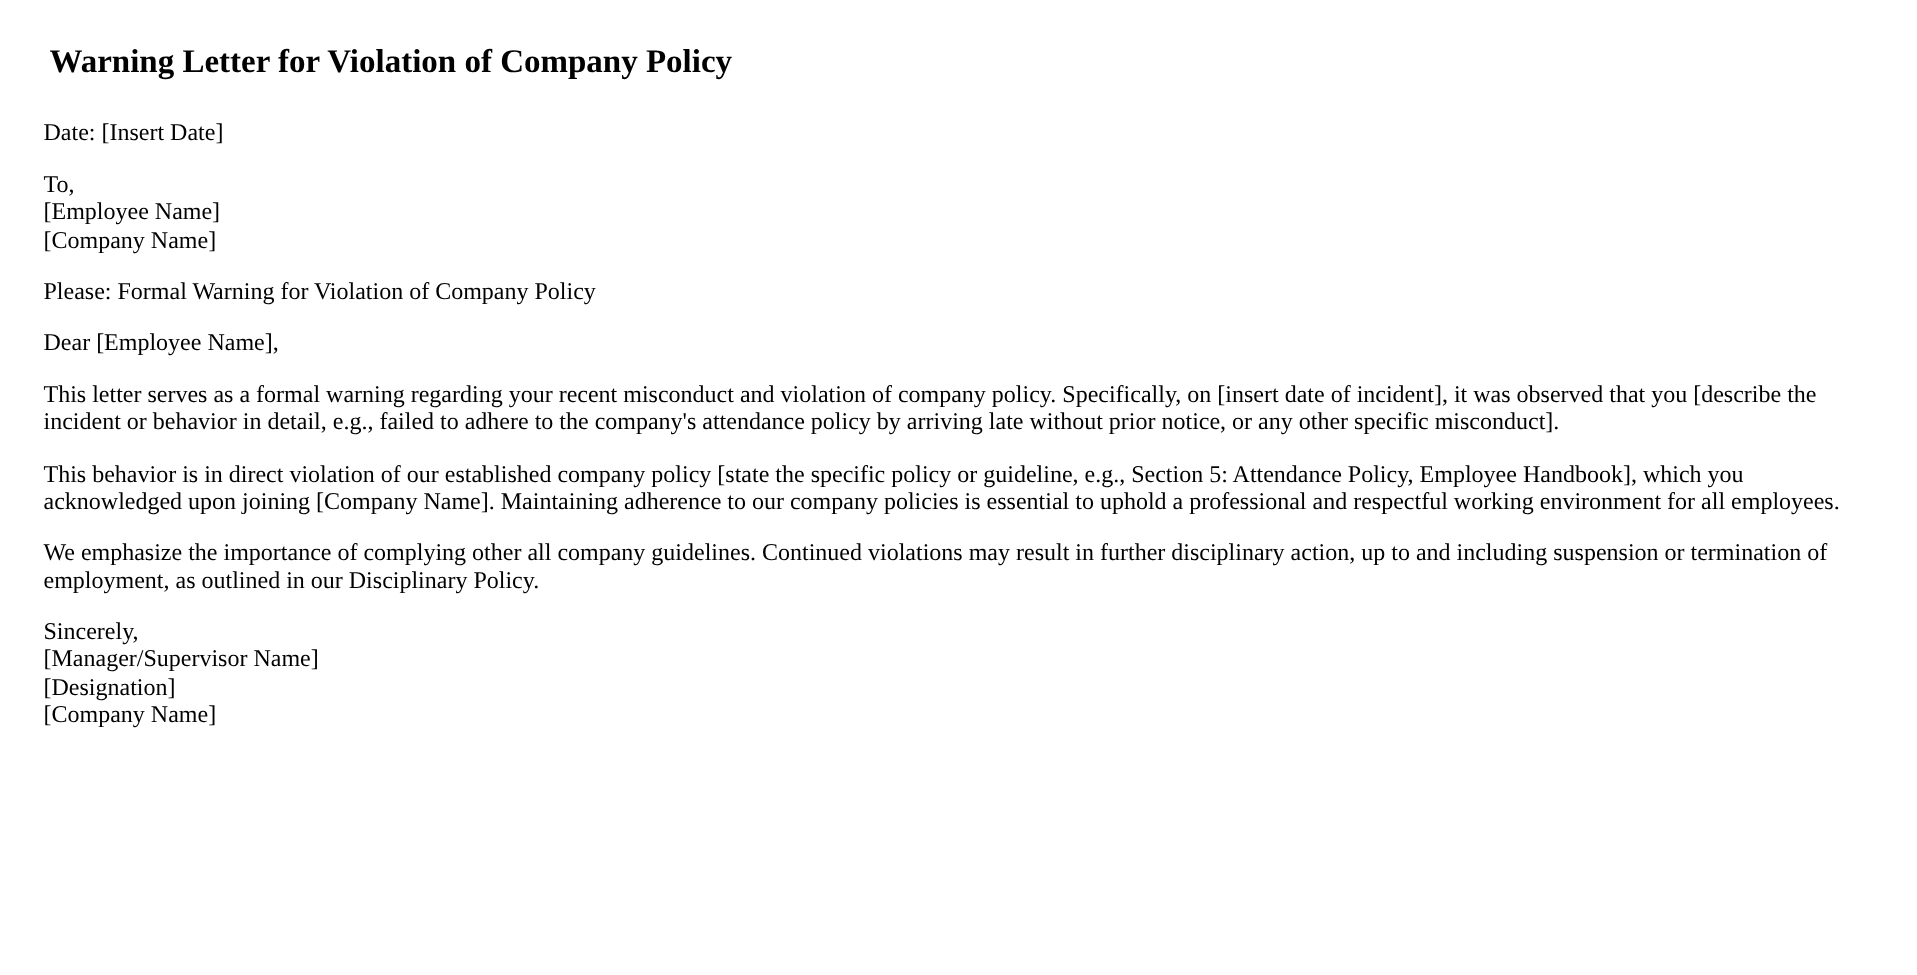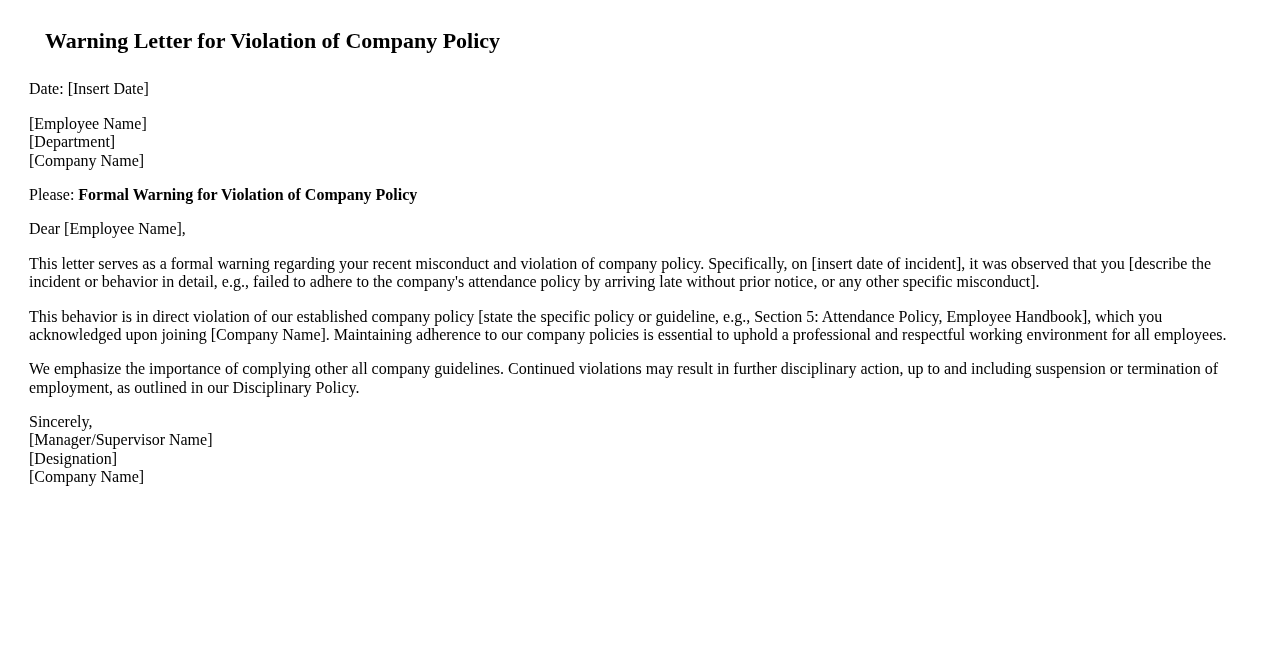--- a/index.html
+++ b/index.html
@@ -15,42 +15,42 @@
     padding: 28px 29px 0 29px;
     background: #ffffff;
     font-family: "Liberation Serif", "DejaVu Serif", serif;
     font-size: 16px;
     line-height: 1.15;
     overflow: hidden;
   }
   .doc-title {
     font-size: 22px;
     font-weight: bold;
-    margin: 0 0 26px 16px;
+    margin: 0 0 26px 4px;
     line-height: 1.2;
   }
   .block {
     margin: 0 0 16px 0;
   }
   .subject-strong {
-    font-weight: bold;
+    font-weight: normal;
   }
 </style>
 </head>
 <body>
 
 <div class="page">
 
   <h1 class="doc-title">Warning Letter for Violation of Company Policy</h1>
 
   <p class="block">Date: [Insert Date]</p>
 
   <div class="block">
+      <div>To,</div>
       <div>[Employee Name]</div>
-      <div>[Department]</div>
       <div>[Company Name]</div>
     </div>
 
   <p class="block"><span>Please: </span><span class="subject-strong">Formal Warning for Violation of Company Policy</span></p>
 
   <p class="block">Dear [Employee Name],</p>
 
   <p class="block">This letter serves as a formal warning regarding your recent misconduct and violation of company policy. Specifically, on [insert date of incident], it was observed that you [describe the incident or behavior in detail, e.g., failed to adhere to the company's attendance policy by arriving late without prior notice, or any other specific misconduct].</p>
 
   <p class="block">This behavior is in direct violation of our established company policy [state the specific policy or guideline, e.g., Section 5: Attendance Policy, Employee Handbook], which you acknowledged upon joining [Company Name]. Maintaining adherence to our company policies is essential to uphold a professional and respectful working environment for all employees.</p>

